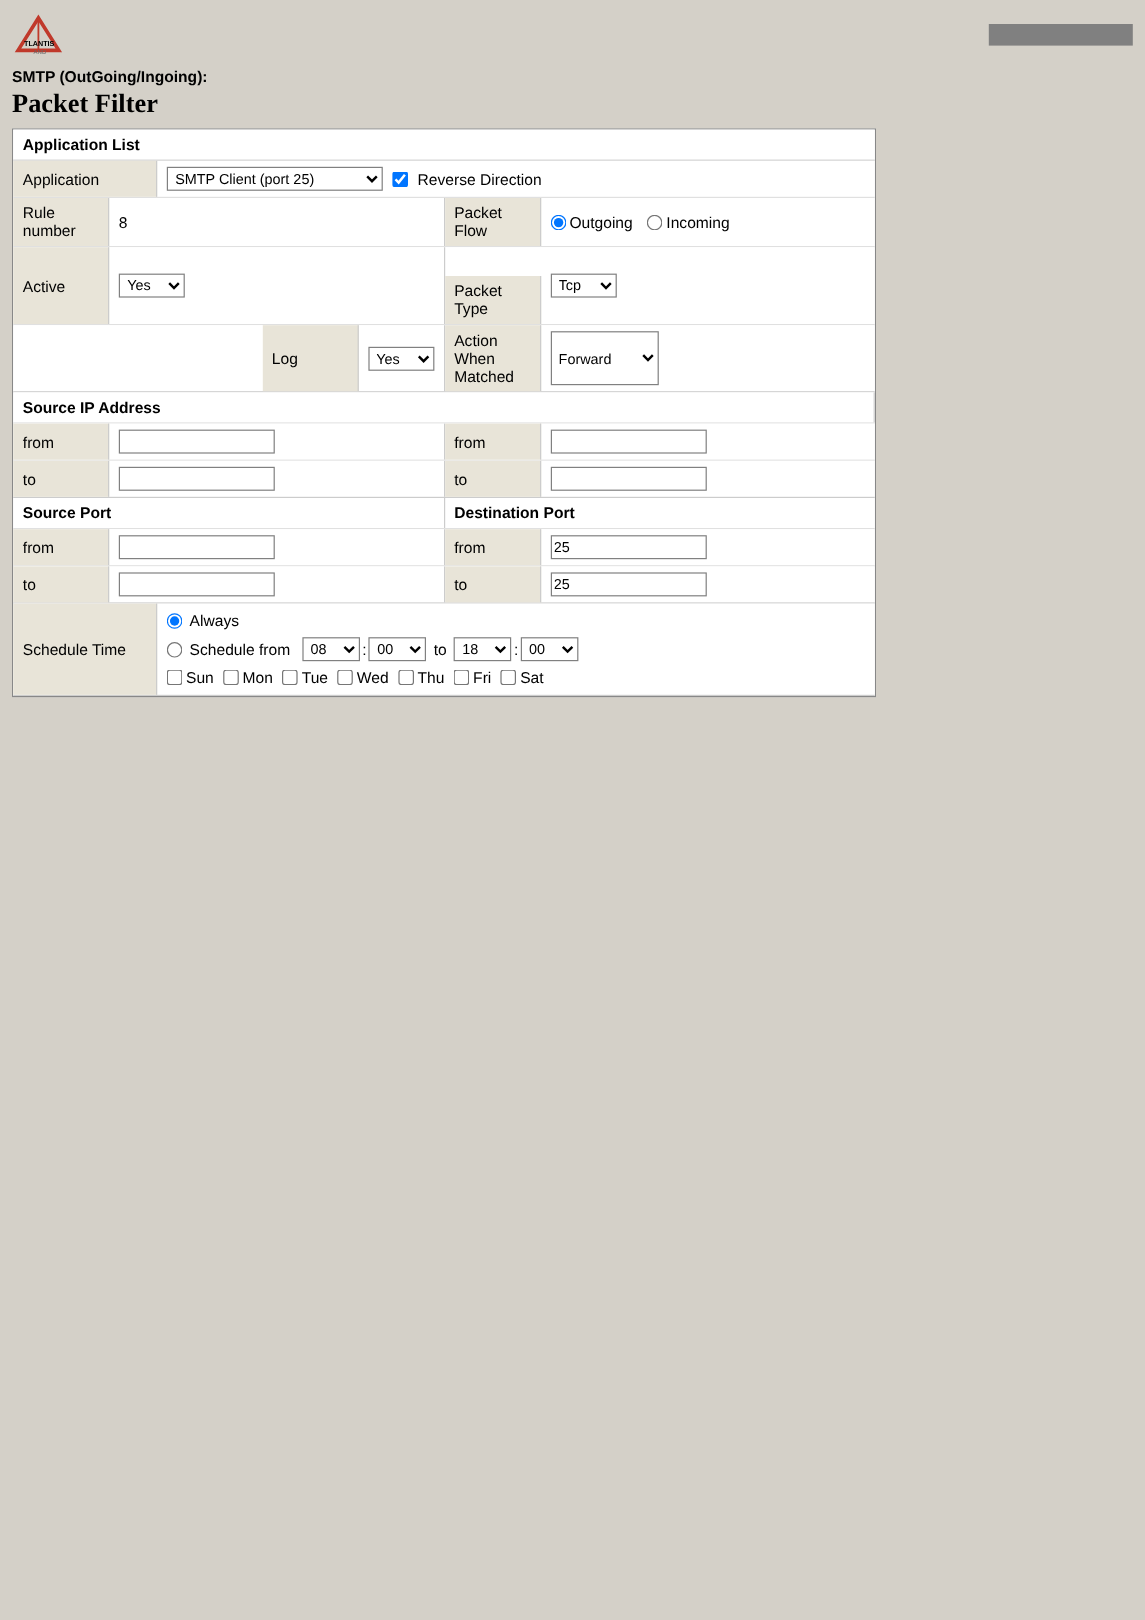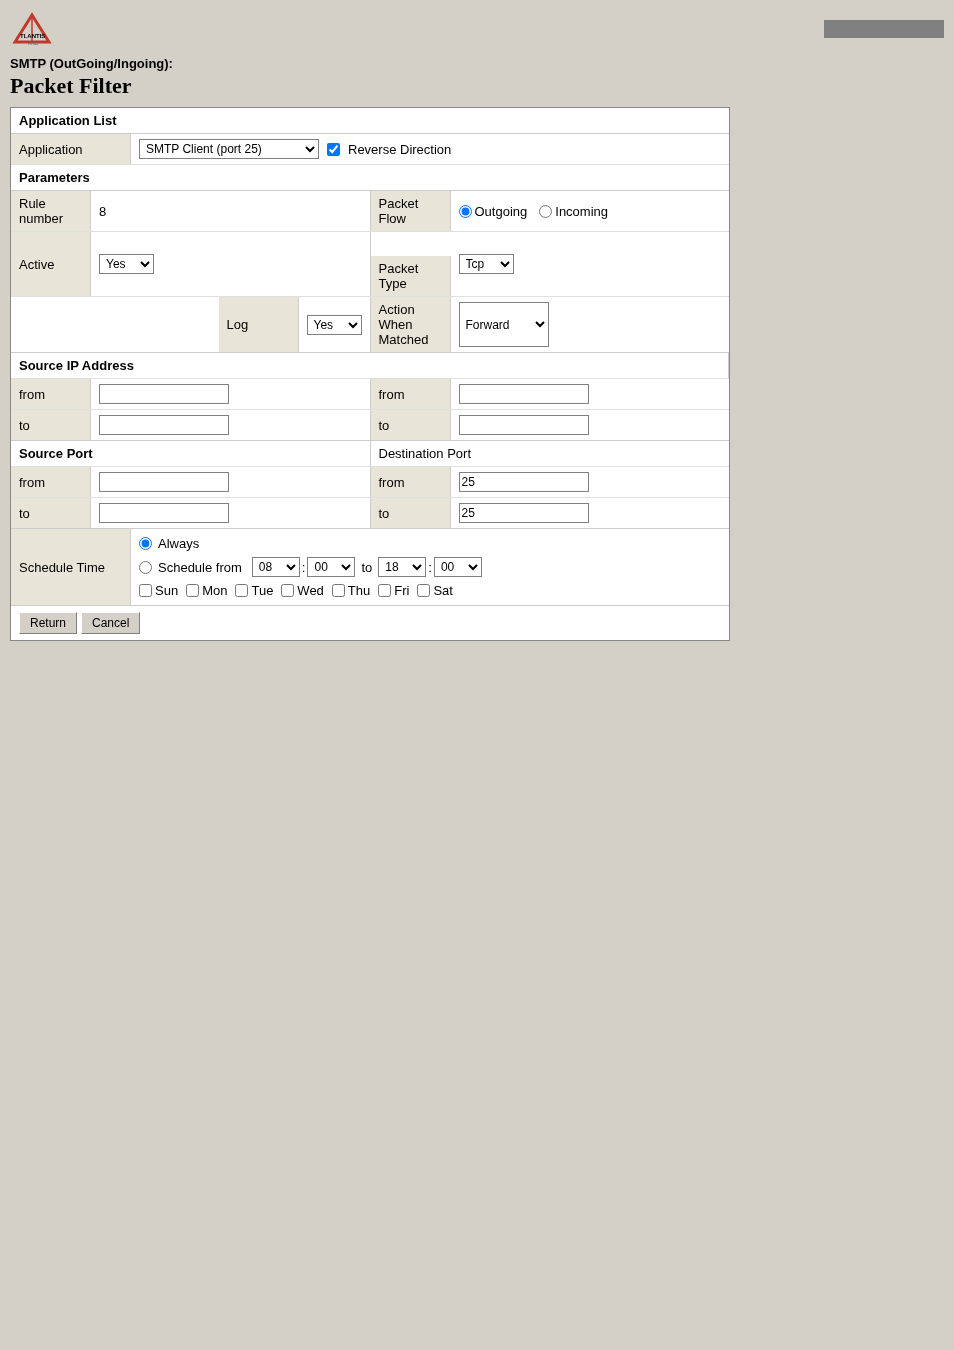--- a/index.html
+++ b/index.html
@@ -123,23 +123,20 @@
       <div style="background:#e8e4d8; min-width:120px; width:120px; padding:5px 8px; border-right:1px solid #ccc; font-size:13px; display:flex; align-items:center; align-self:stretch;">Application</div>
       <div style="padding:5px 8px; display:flex; align-items:center; gap:8px;">
         <select class="app-select">
           <option>SMTP Client (port 25)</option>
         </select>
         <input type="checkbox" checked="" style="">
         <span>Reverse Direction</span>
       </div>
     </div>
 
-    <div style="background:#fff; font-weight:bold; padding:5px 8px; border-bottom:1px solid #ccc;">
-      <span>Parameters</span>
-    </div>
 
     <div style="display:flex; border-bottom:1px solid #e0e0e0; background:#fff;">
 
       <div style="flex:1; display:flex; border-right:1px solid #ccc;">
         <div style="background:#e8e4d8; min-width:80px; width:80px; padding:5px 8px; border-right:1px solid #ccc; font-size:13px; display:flex; align-items:center;">Rule number</div>
         <div style="padding:5px 8px; display:flex; align-items:center;">
           <span>8</span>
         </div>
       </div>
 
@@ -231,21 +228,21 @@
       <div style="flex:1; display:flex;">
         <div style="background:#e8e4d8; min-width:80px; width:80px; padding:5px 8px; border-right:1px solid #ccc; font-size:13px; display:flex; align-items:center;">to</div>
         <div style="padding:5px 8px; display:flex; align-items:center;">
           <input type="text" value="" style="">
         </div>
       </div>
     </div>
 
     <div style="display:flex; border-bottom:1px solid #e0e0e0; background:#fff;">
       <div style="flex:1; font-weight:bold; padding:5px 8px; border-right:1px solid #ccc; font-size:13px;">Source Port</div>
-      <div style="flex:1; font-weight:normal; padding:5px 8px; font-size:13px;">Destination Port</div>
+      <div style="flex:1; font-weight:bold; padding:5px 8px; font-size:13px;">Destination Port</div>
     </div>
 
     <div style="display:flex; border-bottom:1px solid #e0e0e0; background:#fff;">
       <div style="flex:1; display:flex; border-right:1px solid #ccc;">
         <div style="background:#e8e4d8; min-width:80px; width:80px; padding:5px 8px; border-right:1px solid #ccc; font-size:13px; display:flex; align-items:center;">from</div>
         <div style="padding:5px 8px; display:flex; align-items:center;">
           <input type="text" value="" style="">
         </div>
       </div>
       <div style="flex:1; display:flex;">
@@ -338,19 +335,15 @@
             <span>Fri</span>
           </label>
           <label style="display:flex;align-items:center;gap:3px;">
             <input type="checkbox" style="">
             <span>Sat</span>
           </label>
         </div>
       </div>
     </div>
 
-    <div style="display:flex; gap:4px; padding:6px 8px; background:#fff; border-top:none;">
-      <button>Return</button>
-      <button>Cancel</button>
-    </div>
 
   </div>
 </div>
 
 </body></html>

